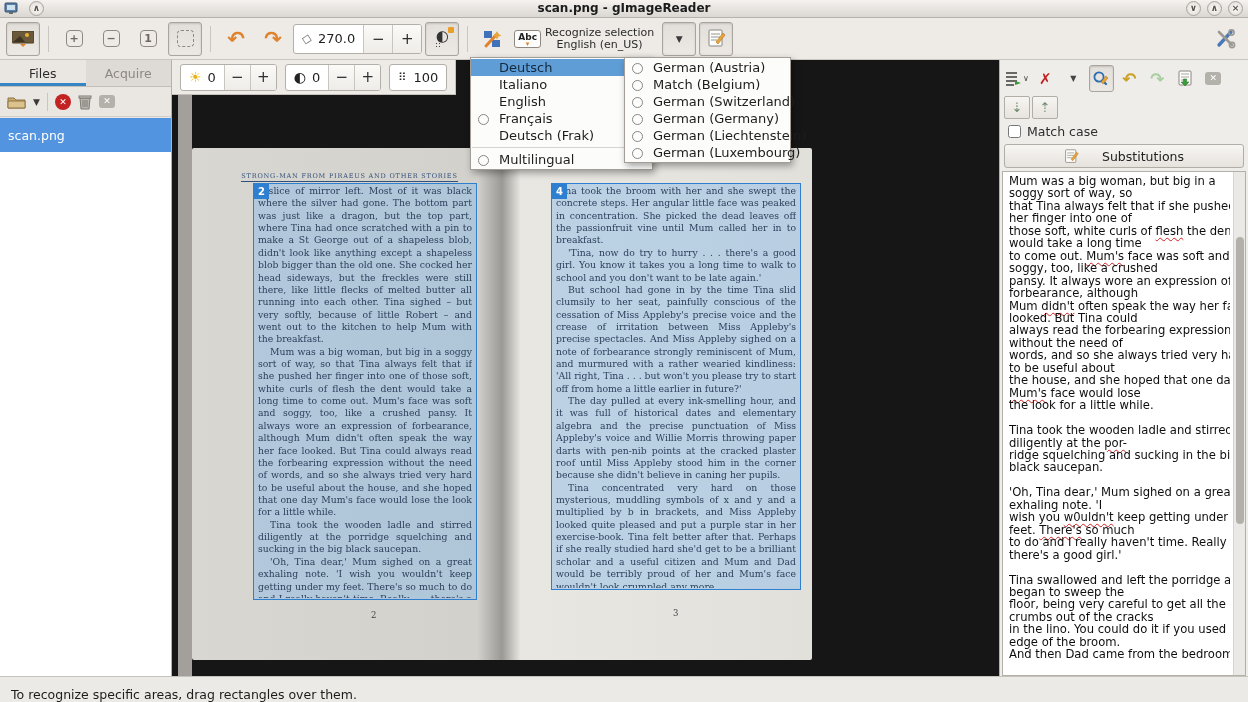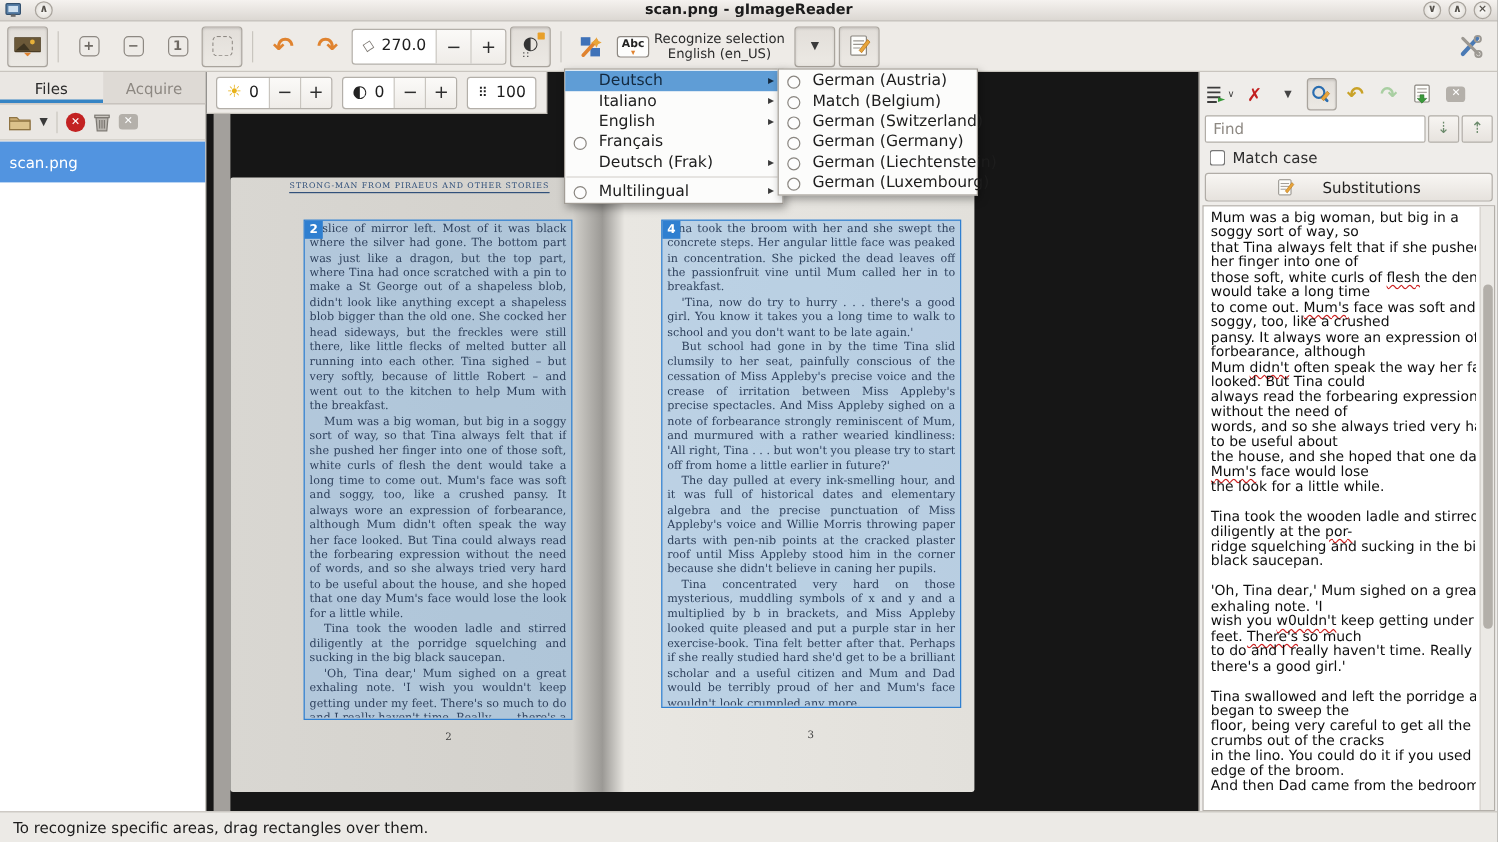--- a/index.html
+++ b/index.html
@@ -44,41 +44,41 @@
 .fsep{width:1px;height:18px;background:#c9c5bf}
 .noentry{width:16px;height:16px;border-radius:50%;background:#c32222;color:#fff;font-size:9px;font-weight:bold;line-height:16px;text-align:center}
 .clearbox{width:16px;height:13px;border-radius:3px;background:#b4b0aa;color:#fff;font-size:9px;font-weight:bold;line-height:13px;text-align:center}
 .flist{position:absolute;left:0;right:0;top:58px;bottom:0;background:#fff}
 .frow{height:21px;display:flex;align-items:center;padding:17px 8px;font-size:12.5px;background:#5294e0;color:#fff}
 
 
 #canvas{position:absolute;left:172px;top:60px;width:827px;height:616px;background:#161616;overflow:hidden}
 .scanedge{position:absolute;left:6px;top:0;width:14px;height:100%;background:#a3a09c}
 #book{position:absolute;left:20px;top:88px;width:620px;height:512px;border-radius:2px;background:linear-gradient(90deg,#d9d7d2 0%,#d3d1cc 46%,#9b9995 50%,#e9e7e2 53%,#e2e0db 100%)}
-.runhead{position:absolute;left:30px;top:3px;width:255px;text-align:center;font-family:"DejaVu Serif","Liberation Serif",serif;font-size:6.5px;letter-spacing:.8px;color:#31507a;border-bottom:0}
+.runhead{position:absolute;left:30px;top:24px;width:255px;text-align:center;font-family:"DejaVu Serif","Liberation Serif",serif;font-size:6.5px;letter-spacing:.8px;color:#31507a;border-bottom:0}
 .runhead span{border-bottom:1px solid #31507a;padding-bottom:1px}
 .sel{position:absolute;border:1px solid #2f7fd0;background:rgba(126,181,233,.42)}
 .sel .tag{position:absolute;left:0;top:0;width:15px;height:15px;background:#2f7fd0;color:#fff;font-size:10px;font-weight:bold;display:flex;align-items:center;justify-content:center;z-index:2}
 .btext{position:absolute;inset:1px 4px;overflow:hidden;font-family:"DejaVu Serif","Liberation Serif",serif;font-size:9.3px;line-height:1.33;color:#2e405c;text-align:justify}
 .btext p{text-indent:12px}
 .btext p:first-child{text-indent:0}
 .pagenum{position:absolute;font-family:"DejaVu Serif","Liberation Serif",serif;font-size:8.5px;color:#3f3f3f}
 
 
 #ctrlbar{position:absolute;left:0;top:0;height:35px;display:flex;align-items:center;gap:8px;padding:0 8px;background:#eeebe7;border-right:1px solid #c5c1bb;border-bottom:1px solid #c5c1bb;z-index:5}
 #ctrlbar .spin{height:27px}
 #ctrlbar .spin .sbtn{width:26px}
 .sun{color:#e8b21a;font-size:14px}
 .halfmoon{color:#222;font-size:14px}
 .dotgrid{color:#222;font-size:11px;letter-spacing:1px}
 
 
 .gmenu{position:absolute;background:#fcfcfb;border:1px solid #a29d96;box-shadow:2px 3px 7px rgba(0,0,0,.35);z-index:60;padding:1px 0}
 #lang-menu{left:470px;top:57px;width:183px}
-#lang-submenu{left:648px;top:57px;width:167px}
+#lang-submenu{left:624px;top:57px;width:167px}
 .menu-item{height:17px;display:flex;align-items:center;padding:0 12px 0 28px;position:relative;font-size:13px;color:#1d1d1d;white-space:nowrap}
 .menu-item.hl{background:#5f9dd6;color:#13293f}
 .menu-item .radio{position:absolute;left:7px;top:4px;width:11px;height:11px;border:1px solid #8a8680;border-radius:50%;background:#fdfdfd}
 .menu-item .arr{position:absolute;right:7px;font-size:10px;color:#3b3b3b}
 .menu-item.hl .arr{color:#13293f}
 .menu-sep{height:1px;background:#d8d5d0;margin:3px 1px}
 
 
 #rpanel{position:absolute;left:999px;top:60px;width:249px;height:616px;background:#efedea;border-left:1px solid #b5b1ab;display:flex;flex-direction:column;padding:2px 2px 0}
 .rtools{height:33px;display:flex;align-items:center;gap:3px;padding:0 2px;flex:none}
@@ -95,21 +95,21 @@
 .mcrow{display:flex;align-items:center;gap:6px;margin:4px 6px 3px;font-size:12.5px;color:#2e2e2e;flex:none}
 .mcrow input{width:13px;height:13px}
 .subsbtn{margin:2px 2px 3px;height:24px;border:1px solid #b1ada7;border-radius:3px;background:linear-gradient(#f8f6f3,#e6e2dd);display:flex;align-items:center;justify-content:center;gap:23px;font-size:12.5px;color:#222;flex:none}
 #output-wrap{flex:1;position:relative;background:#fff;border:1px solid #b3afa9;overflow:hidden}
 #output-text{position:absolute;inset:3px 15px 2px 6px;font-size:11.6px;line-height:12.45px;white-space:pre;color:#0e0e0e;overflow:hidden}
 .ms{text-decoration:underline wavy #cc2020 1px;text-underline-offset:2px}
 .sbar{position:absolute;right:0;top:0;bottom:0;width:12px;background:#ebe9e5;border-left:1px solid #d6d3ce}
 .sthumb{position:absolute;left:2px;width:8px;border-radius:4px;background:#b3afa9;top:13%;height:57%}
 
 
-.statusbar{position:absolute;left:0;top:676px;width:100%;height:26px;background:#eceae6;border-top:1px solid #c6c2bc;display:flex;align-items:center;padding:0 11px;font-size:12.5px;color:#1c1c1c}
+.statusbar{position:absolute;left:0;top:676px;width:100%;height:26px;background:#eceae6;border-top:1px solid #c6c2bc;display:flex;align-items:flex-end;padding:0 11px;font-size:12.5px;color:#1c1c1c}
 
 svg{display:block}
 </style>
 </head>
 <body>
 
 <div id="win">
 
   <div class="titlebar">
     <div class="tleft">
@@ -395,21 +395,20 @@
               <path d="M8 16 l4 -4 h-2.4 v-3 h-3.2 v3 H4 Z" fill="#3a9a3a" stroke="#277027" stroke-width=".5"></path>
             </svg>
         </span>
       </div>
       <div class="rb">
           <span class="clearbox">✕</span>
         </div>
     </div>
 
     <div class="srow">
-      <input type="text" placeholder="Find" style="">
       <span class="sbtn2">⇣</span>
       <span class="sbtn2">⇡</span>
     </div>
 
 
     <div class="mcrow">
       <input type="checkbox" style="">
       <span>Match case</span>
     </div>
 

